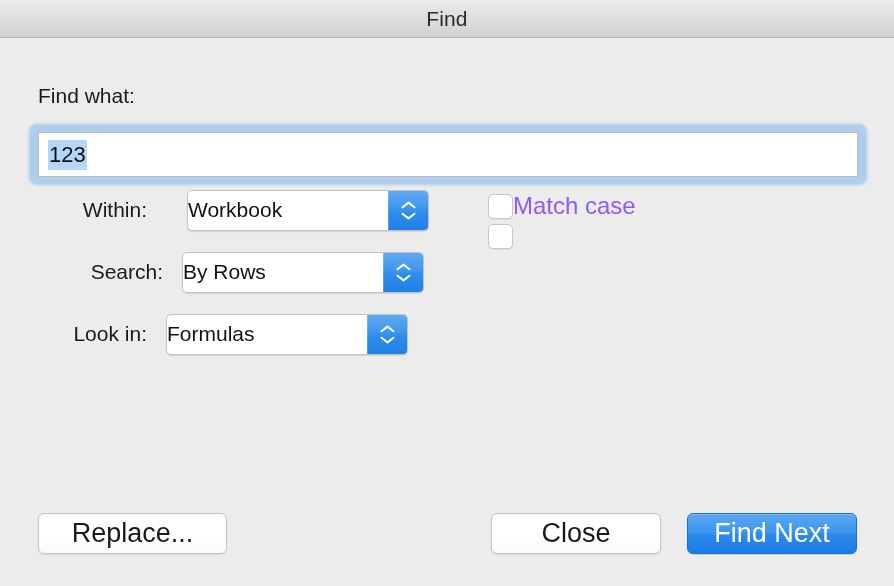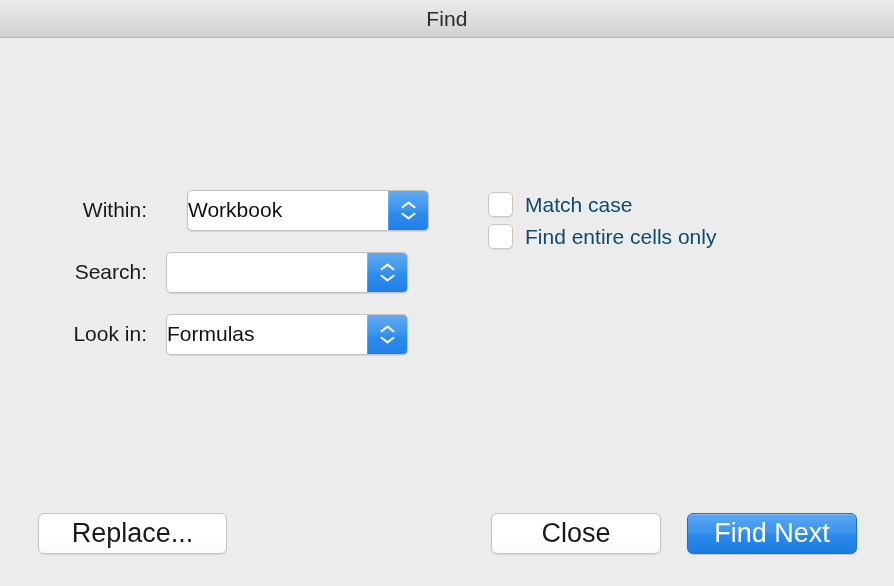--- a/index.html
+++ b/index.html
@@ -91,21 +91,21 @@
 
   
   .opt-row {
     position: absolute;
     left: 0;
     height: 40px;
     display: flex;
     align-items: center;
   }
   .opt-row.r0 { top: 190px; gap: 21px; }
-  .opt-row.r1 { top: 252px; }
+  .opt-row.r1 { top: 252px; margin-left: 16px; }
   .opt-row.r2 { top: 314px; }
 
   .opt-label {
     width: 147px;
     text-align: right;
     padding-right: 0;
     font-size: 21px;
     color: #1a1a1a;
     white-space: nowrap;
   }
@@ -166,23 +166,22 @@
     width: 25px;
     height: 25px;
     background: #ffffff;
     border: 1px solid #c6c6c6;
     border-radius: 5px;
     box-sizing: border-box;
     box-shadow: 0 1px 1px rgba(0,0,0,0.06);
     flex: 0 0 auto;
   }
   .checkbox-label {
-    font-size: 21px;
-    color: #0c4a6e;
-    margin-left: 12px;
+    font-size: 24px;
+    color: #8b5cf6;
     white-space: nowrap;
   }
 
   
   .btn {
     position: absolute;
     height: 41px;
     border-radius: 6px;
     box-sizing: border-box;
     display: flex;
@@ -210,21 +209,27 @@
 </style>
 </head>
 <body>
 
 <div class="window">
 
   <div class="titlebar">
     <div class="titlebar-title">Find</div>
   </div>
 
-
+  <div class="find-what-label">Find what:</div>
+
+  <div class="search-field-wrap">
+    <div class="search-field" placeholder="">
+      <span class="search-value">123</span>
+    </div>
+  </div>
 
   <div class="opt-row r0">
     <div class="opt-label">Within:</div>
     <div class="popup">
       <span class="popup-value">Workbook</span>
       <span class="stepper">
         <span class="chev">
           <svg width="15" height="8" viewBox="0 0 15 8">
             <path d="M1.5 6.3 L7.5 1.6 L13.5 6.3" fill="none" stroke="#ffffff" stroke-width="2" stroke-linecap="round" stroke-linejoin="round"></path>
           </svg>
@@ -234,20 +239,21 @@
             <path d="M1.5 1.7 L7.5 6.4 L13.5 1.7" fill="none" stroke="#ffffff" stroke-width="2" stroke-linecap="round" stroke-linejoin="round"></path>
           </svg>
         </span>
       </span>
     </div>
   </div>
 
   <div class="opt-row r1">
     <div class="opt-label">Search:</div>
     <div class="popup">
+      <span class="popup-value">By Rows</span>
       <span class="stepper">
         <span class="chev">
           <svg width="15" height="8" viewBox="0 0 15 8">
             <path d="M1.5 6.3 L7.5 1.6 L13.5 6.3" fill="none" stroke="#ffffff" stroke-width="2" stroke-linecap="round" stroke-linejoin="round"></path>
           </svg>
         </span>
         <span class="chev">
           <svg width="15" height="8" viewBox="0 0 15 8">
             <path d="M1.5 1.7 L7.5 6.4 L13.5 1.7" fill="none" stroke="#ffffff" stroke-width="2" stroke-linecap="round" stroke-linejoin="round"></path>
           </svg>
@@ -275,21 +281,20 @@
     </div>
   </div>
 
   <div class="checkbox-row c0">
     <span class="checkbox"></span>
     <span class="checkbox-label">Match case</span>
   </div>
 
   <div class="checkbox-row c1">
     <span class="checkbox"></span>
-    <span class="checkbox-label">Find entire cells only</span>
   </div>
 
   <div class="btn btn-plain btn-replace">Replace...</div>
 
   <div class="btn btn-default btn-findnext">Find Next</div>
 
   <div class="btn btn-plain btn-close">Close</div>
 
 </div>
 

